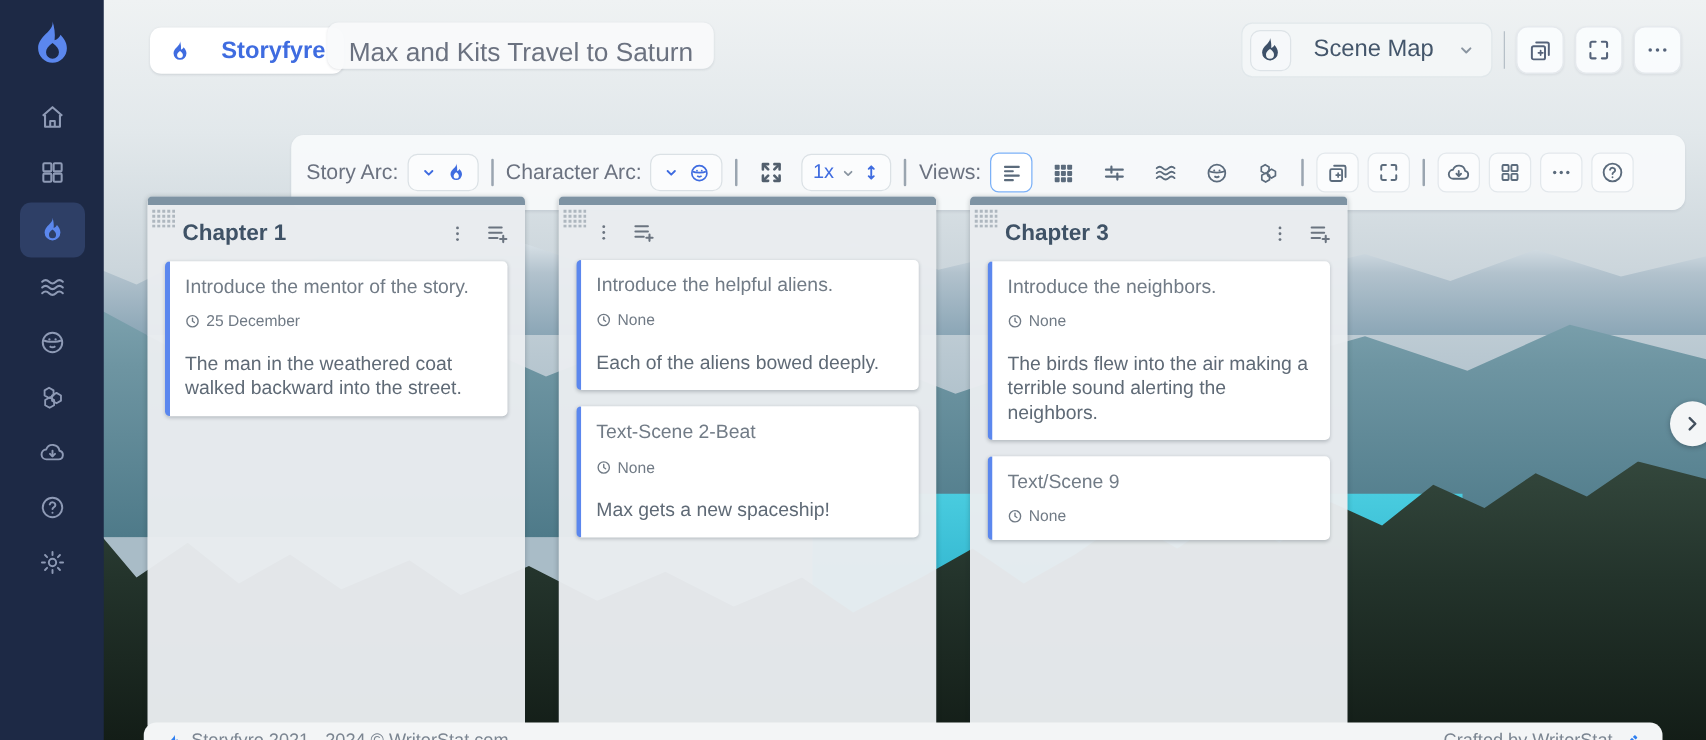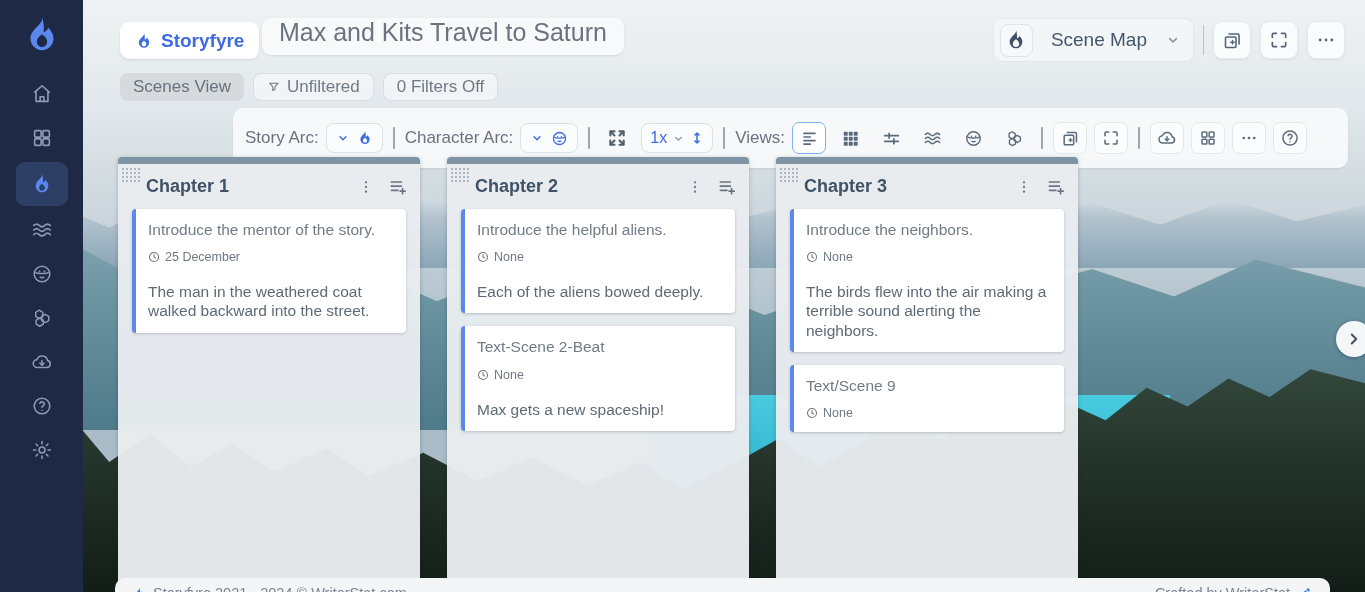--- a/index.html
+++ b/index.html
@@ -31,24 +31,24 @@
   .side-logo{margin-top:12px;margin-bottom:14px;width:44px;height:46px;display:flex;align-items:center;justify-content:center;}
   .nav-item{width:52px;height:40px;margin:2px 0;display:flex;align-items:center;justify-content:center;
     color:#8e9ab5;border-radius:9px;cursor:pointer;}
   .nav-item.active{background:#2e3f66;color:#5b87ee;height:44px;}
   .nav-item svg{display:block;}
 
   
   .main{position:absolute;left:83px;top:0;right:0;bottom:0;z-index:10;}
 
   .brand-btn{position:absolute;left:37px;top:22px;height:37px;background:#fff;border-radius:9px;
-    display:flex;align-items:center;gap:8px;padding:0 15px;box-shadow:0 1px 2px rgba(30,40,60,.12);cursor:pointer;}
+    display:flex;align-items:center;gap:24px;padding:0 15px;box-shadow:0 1px 2px rgba(30,40,60,.12);cursor:pointer;}
   .brand-btn span{color:var(--accent-blue,#3f6ce0);font-size:19px;font-weight:700;}
   .title-box{position:absolute;left:179px;top:18px;height:37px;background:rgba(248,250,251,.92);
-    border-radius:9px;display:flex;align-items:flex-start;padding:0 17px;color:#6b7280;font-size:25px;
+    border-radius:9px;display:flex;align-items:flex-end;padding:0 17px;color:#6b7280;font-size:21px;
     box-shadow:0 1px 2px rgba(30,40,60,.10);}
 
   .pill-row{position:absolute;left:37px;top:73px;display:flex;gap:9px;align-items:center;}
   .pill{height:28px;border-radius:8px;display:flex;align-items:center;gap:6px;padding:0 13px;
     font-size:17px;color:#6f7a85;}
   .pill.scenes{background:#d6dadd;color:#68737e;}
   .pill.light{background:rgba(244,247,248,.82);border:1px solid rgba(214,220,224,.9);}
 
   .top-right{position:absolute;right:20px;top:18px;display:flex;gap:9px;align-items:center;height:44px;}
   .scenemap-group{height:44px;background:rgba(243,246,247,.92);border:1px solid rgba(223,229,233,.9);
@@ -230,34 +230,20 @@
     </div>
     <div class="hdr-btn">
       <svg width="20" height="20" viewBox="0 0 24 24" fill="currentColor">
           <circle cx="5" cy="12" r="1.7"></circle>
           <circle cx="12" cy="12" r="1.7"></circle>
           <circle cx="19" cy="12" r="1.7"></circle>
         </svg>
     </div>
   </div>
 
-  <div class="pill-row">
-    <div class="pill scenes">
-      <span>Scenes View</span>
-    </div>
-    <div class="pill light">
-      <svg width="14" height="14" viewBox="0 0 24 24" fill="none" stroke="currentColor" stroke-width="2" stroke-linejoin="round">
-          <path d="M4 5h16l-6 7v5l-4 2v-7L4 5z" transform="scale(0.9) translate(1,1)"></path>
-        </svg>
-      <span>Unfiltered</span>
-    </div>
-    <div class="pill light">
-      <span>0 Filters Off</span>
-    </div>
-  </div>
 
   <div class="toolbar">
     <span class="tb-label">Story Arc:</span>
     <div class="tb-drop">
       <svg class="chev" width="14" height="14" viewBox="0 0 24 24" fill="none" stroke="#3f6ce0" stroke-width="2.6" stroke-linecap="round" stroke-linejoin="round">
           <path d="m7 10 5 5 5-5"></path>
         </svg>
       <svg width="16" height="18" viewBox="0 0 24 24">
           <path fill="#3f6ce0" d="M12 1.2c.9 4.9-6.9 6.9-6.9 13a6.9 6.9 0 0 0 13.8 0c0-3-1.6-4.7-3-6.5-.7 1.4-1.6 2.2-2.9 2.6.4-3.1-.1-6.2-1-9.1z"></path>
           <path fill="#fbfcfd" d="M12 11.6c-2 1.4-3.1 2.7-3.1 4.5a3.1 3.1 0 0 0 6.2 0c0-1.8-1.1-3.1-3.1-4.5z"></path>
@@ -421,21 +407,20 @@
             </svg>
           <span>25 December</span>
         </div>
         <div class="card-body">The man in the weathered coat walked backward into the street.</div>
       </div>
     </div>
 
     <div class="column">
       <div class="drag-dots"></div>
       <div class="col-head">
-        <div class="col-title">Chapter 2</div>
         <div class="col-actions">
           <span class="act">
               <svg width="16" height="16" viewBox="0 0 24 24" fill="currentColor">
                 <circle cx="12" cy="5" r="1.7"></circle>
                 <circle cx="12" cy="12" r="1.7"></circle>
                 <circle cx="12" cy="19" r="1.7"></circle>
               </svg>
             </span>
           <span class="act">
               <svg width="20" height="20" viewBox="0 0 24 24" fill="none" stroke="currentColor" stroke-width="2" stroke-linecap="round">

